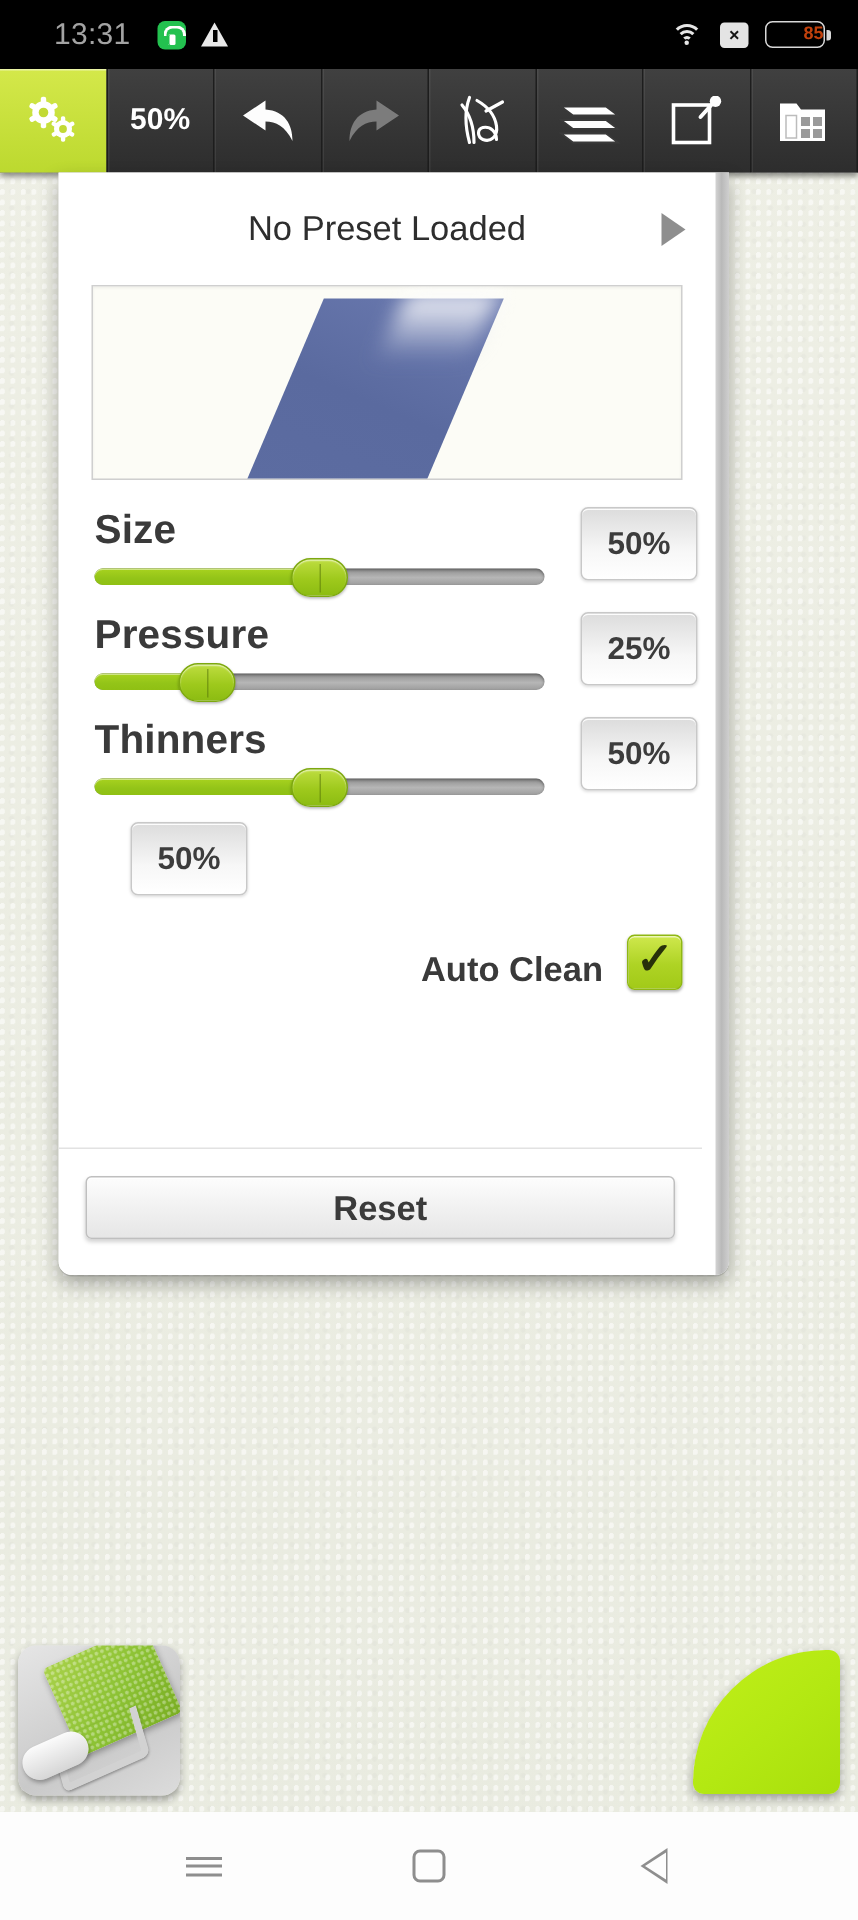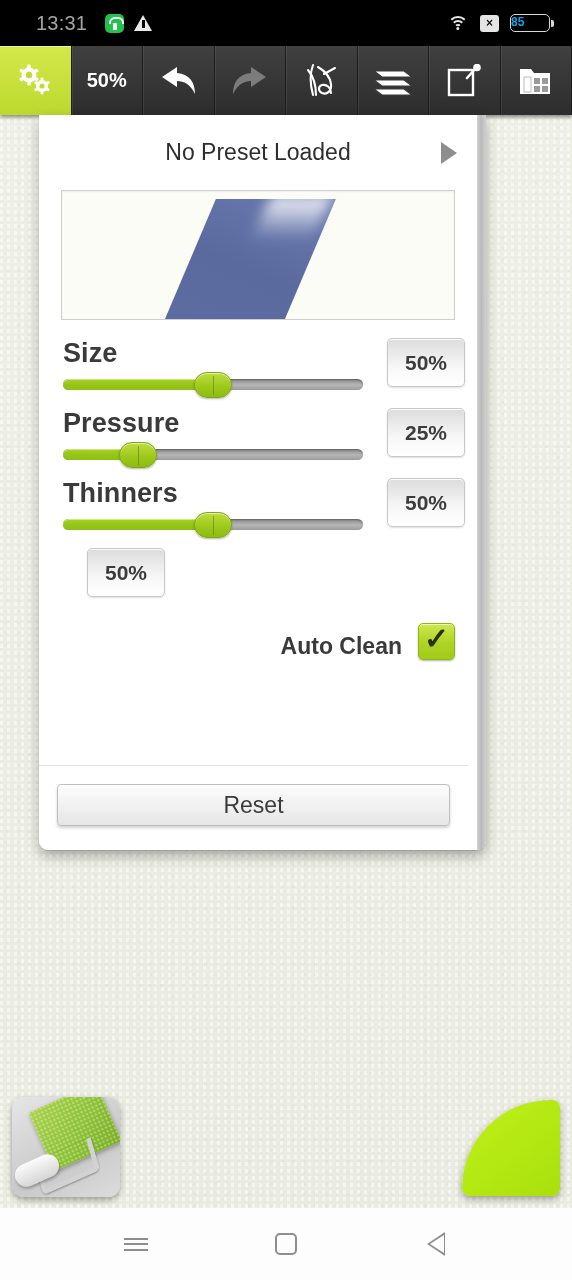--- a/index.html
+++ b/index.html
@@ -59,22 +59,22 @@
   .sb-wifi b{
     position:absolute; left:50%; top:12px; transform:translateX(-50%);
     width:3.4px; height:3.4px; border-radius:50%; background:#e6e6e6;
   }
   .sb-nosim{
     width:19px; height:17px; border-radius:3px; background:#e4e4e4;
     color:#151515; font-size:12px; font-weight:bold; line-height:17px; text-align:center;
   }
   .sb-batt{
     width:40px; height:18px; border:1.6px solid #d8d8d8; border-radius:5px;
-    position:relative; color:#0ea5e9; font-size:12px; line-height:15px;
-    text-align:left; font-weight:bold;
+    position:relative; color:#c2410c; font-size:12px; line-height:15px;
+    text-align:right; font-weight:bold;
   }
   .sb-batt:after{
     content:""; position:absolute; right:-4.5px; top:5px; width:3px; height:7px;
     background:#d8d8d8; border-radius:0 2px 2px 0;
   }
 
   
   #toolbar{
     position:absolute; left:0; top:46px; width:572px; height:69px;
     display:flex; background:linear-gradient(#3d3d3d,#2b2b2b);
@@ -194,21 +194,21 @@
 
   #reset-wrap{ position:absolute; left:0; right:9px; bottom:0; padding:0 0 24px; }
   #reset-sep{
     height:1px; background:#e2e2e2; margin:0 0 18px;
   }
   #reset-btn{
     margin:0 18px; height:42px; border:1px solid #bfbfbf; border-radius:4px;
     background:linear-gradient(#fdfdfd,#f0f0f0 55%,#e6e6e6);
     box-shadow:inset 0 1px 0 #fff, 0 2px 3px rgba(0,0,0,.18);
     display:flex; align-items:center; justify-content:center;
-    font-size:23px; font-weight:normal; color:#3b3b3b;
+    font-size:23px; font-weight:bold; color:#3b3b3b;
   }
 
   
   #tool-roller{
     position:absolute; left:12px; top:1097px; width:108px; height:100px;
     border-radius:12px;
     background:linear-gradient(150deg,#e6e6e6,#c9c9c9 60%,#dcdcdc);
     box-shadow:0 3px 6px rgba(0,0,0,.35);
     overflow:hidden;
   }

